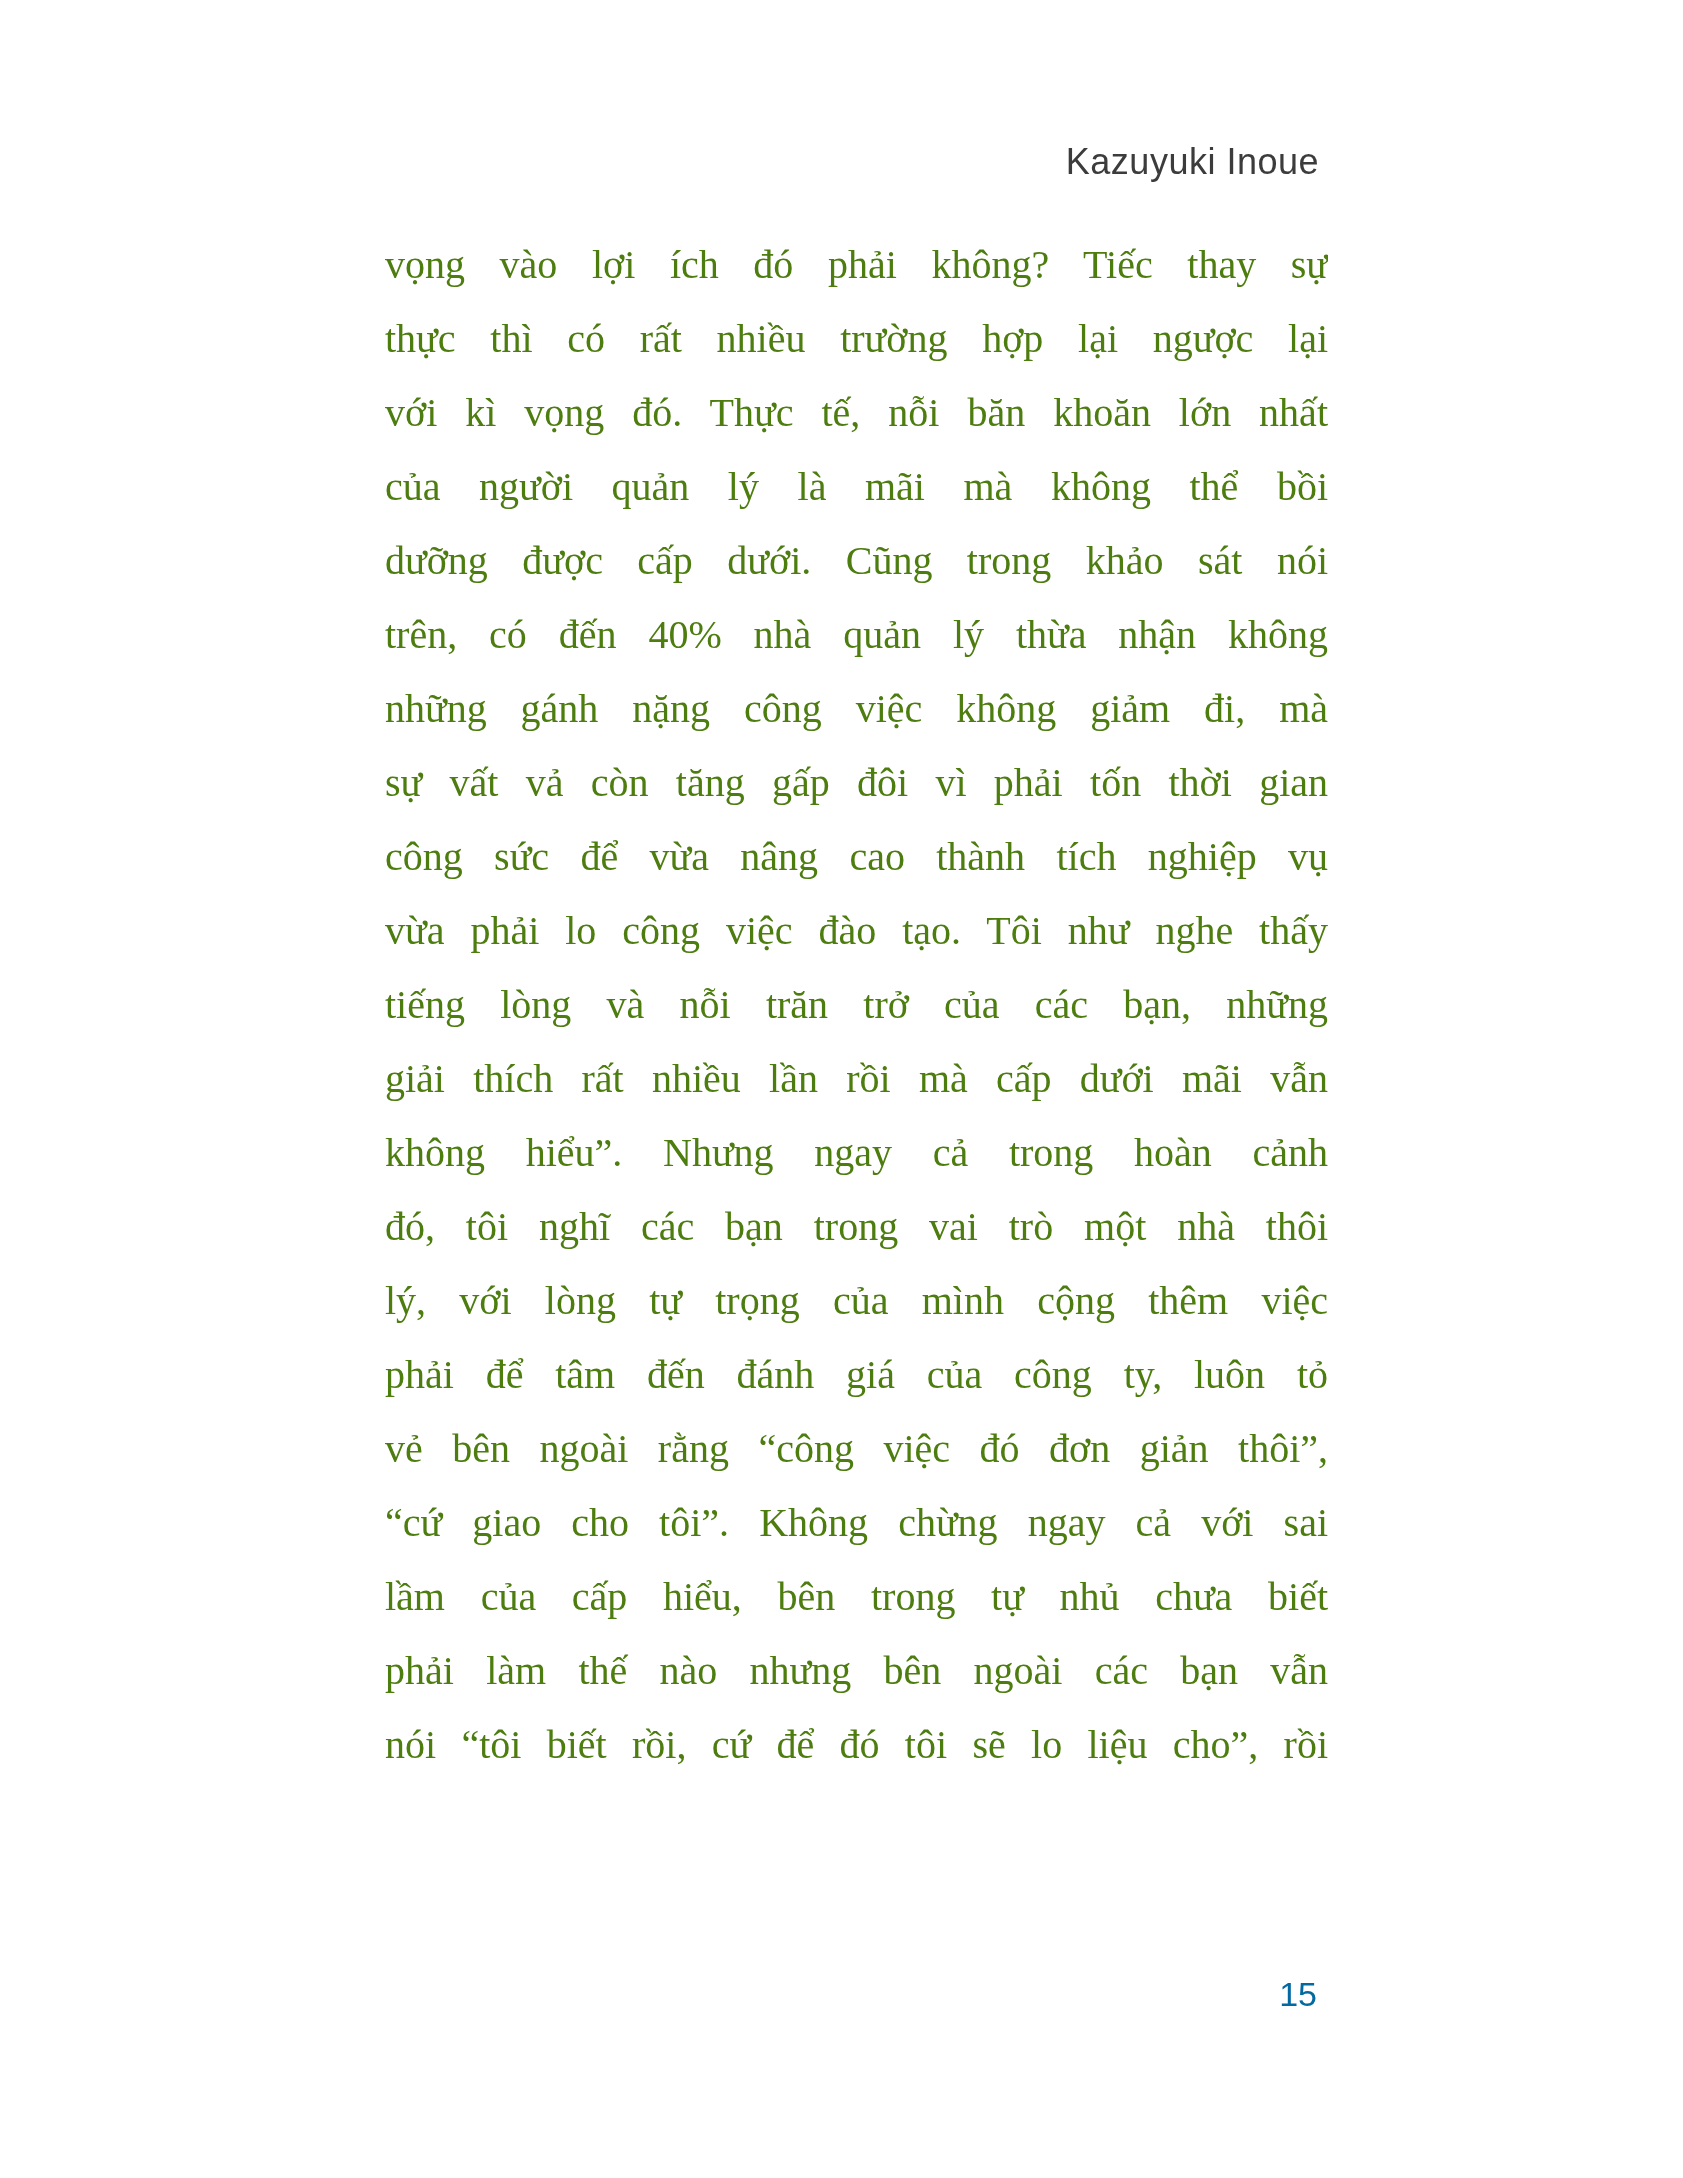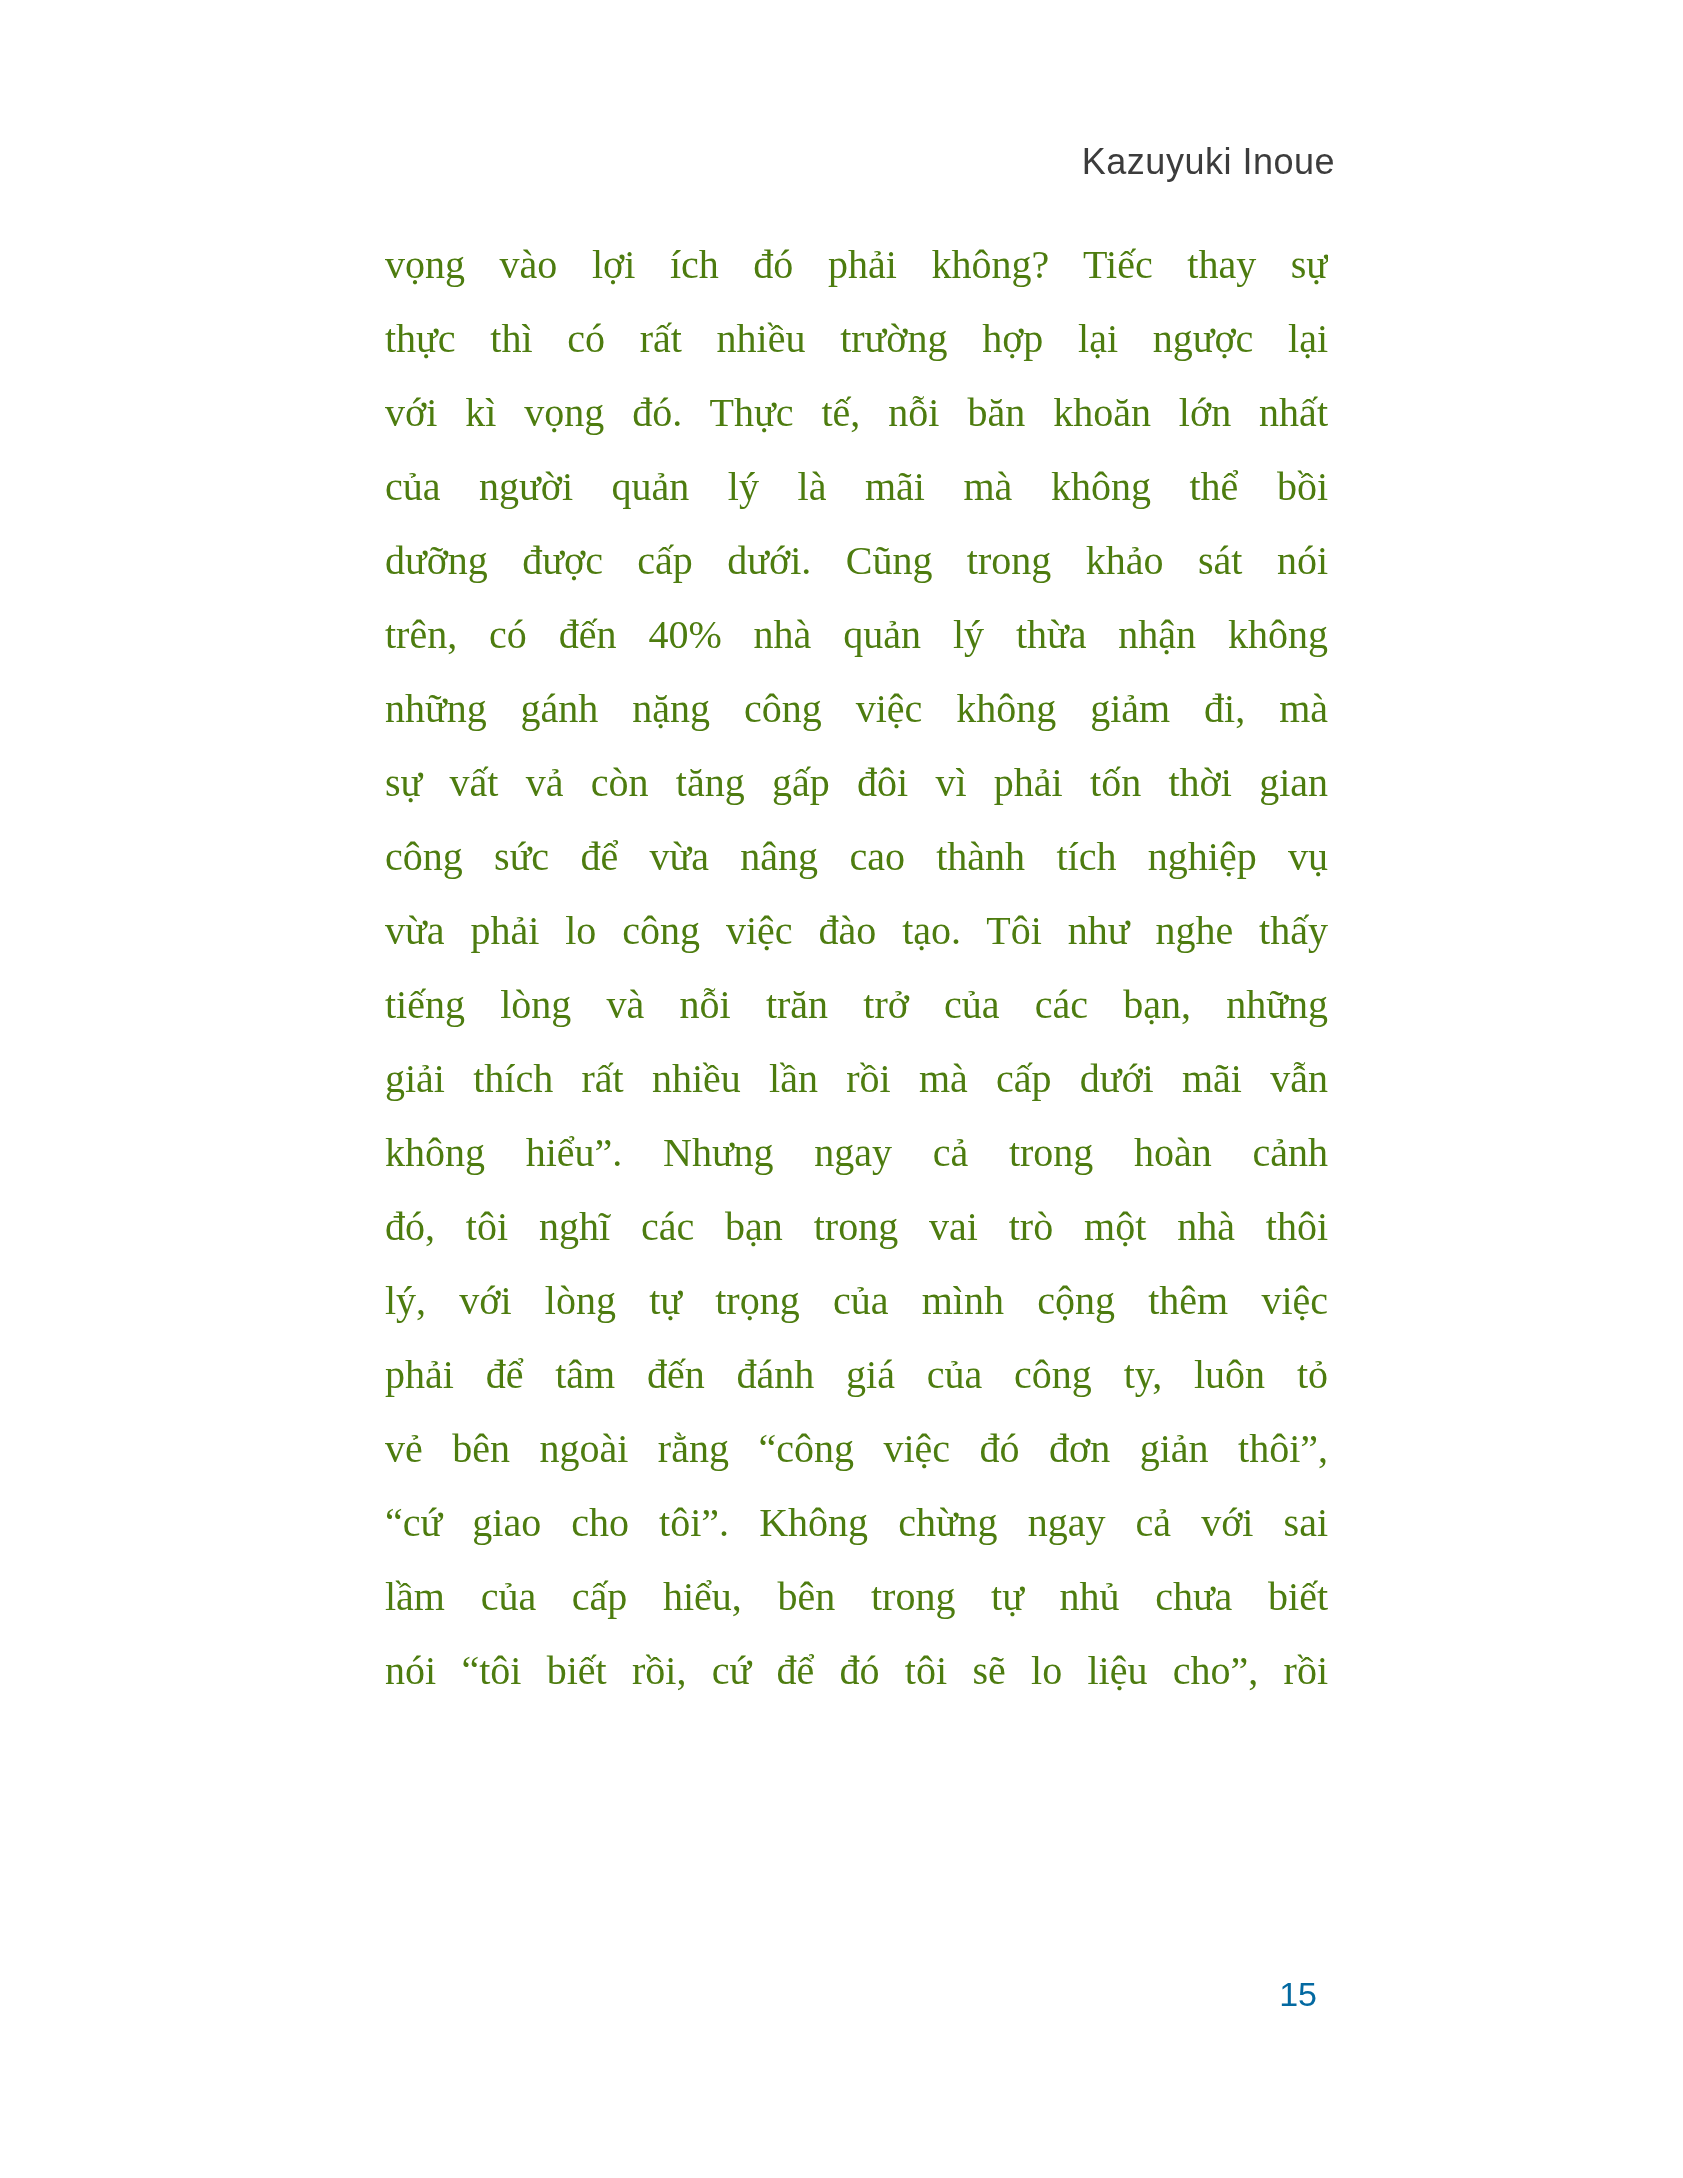--- a/index.html
+++ b/index.html
@@ -12,21 +12,21 @@
   }
   .page {
     position: relative;
     width: 1683px;
     height: 2178px;
     background: #ffffff;
   }
   .running-head {
     position: absolute;
     top: 141px;
-    right: 348px;
+    right: 364px;
     font-family: "Liberation Sans", sans-serif;
     font-size: 36px;
     font-weight: 400;
     letter-spacing: 0.5px;
     color: #3c3c3c;
     white-space: nowrap;
   }
   .text-block {
     position: absolute;
     left: 385px;
@@ -76,19 +76,20 @@
     <div class="text-line">vừa phải lo công việc đào tạo. Tôi như nghe thấy</div>
     <div class="text-line">tiếng lòng và nỗi trăn trở của các bạn, những</div>
     <div class="text-line">giải thích rất nhiều lần rồi mà cấp dưới mãi vẫn</div>
     <div class="text-line">không hiểu”. Nhưng ngay cả trong hoàn cảnh</div>
     <div class="text-line">đó, tôi nghĩ các bạn trong vai trò một nhà thôi</div>
     <div class="text-line">lý, với lòng tự trọng của mình cộng thêm việc</div>
     <div class="text-line">phải để tâm đến đánh giá của công ty, luôn tỏ</div>
     <div class="text-line">vẻ bên ngoài rằng “công việc đó đơn giản thôi”,</div>
     <div class="text-line">“cứ giao cho tôi”. Không chừng ngay cả với sai</div>
     <div class="text-line">lầm của cấp hiểu, bên trong tự nhủ chưa biết</div>
+    <div class="text-line">phải làm thế nào nhưng bên ngoài các bạn vẫn</div>
     <div class="text-line">nói “tôi biết rồi, cứ để đó tôi sẽ lo liệu cho”, rồi</div>
   </div>
 
   <div class="page-number">15</div>
 
 </div>
 
 
 </body></html>

